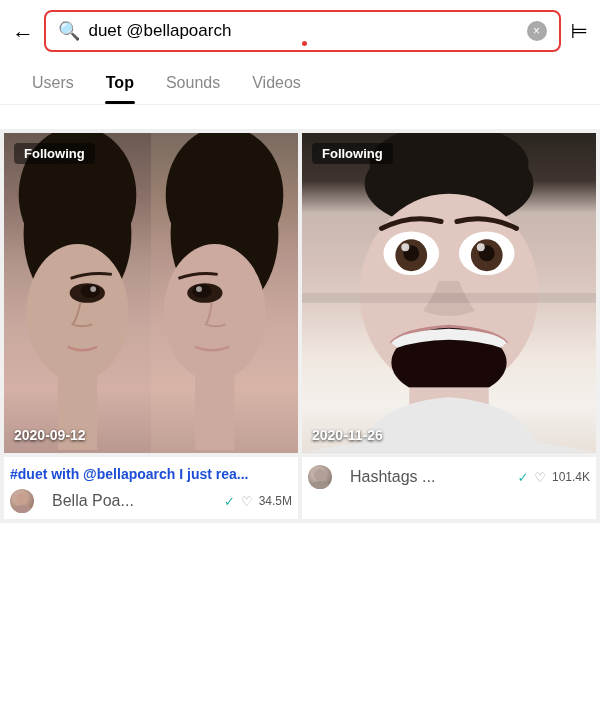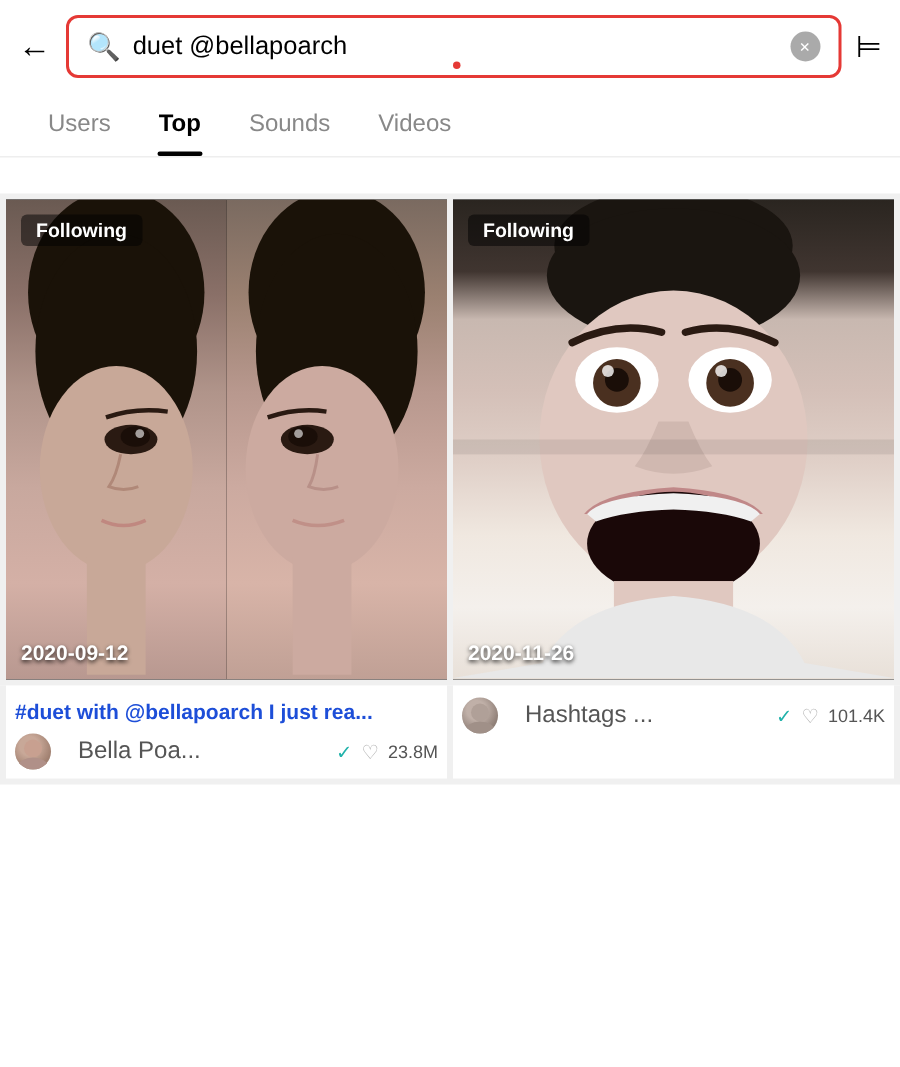--- a/index.html
+++ b/index.html
@@ -383,21 +383,21 @@
     <div class="video-meta">
       <div class="avatar avatar-left">
         <svg viewBox="0 0 24 24" xmlns="http://www.w3.org/2000/svg" width="24" height="24">
           <circle cx="12" cy="10" r="6" fill="#c8a090"></circle>
           <ellipse cx="12" cy="22" rx="10" ry="6" fill="#b09088"></ellipse>
         </svg>
       </div>
       <span class="author-name">Bella Poa...</span>
       <span class="verified-icon">✓</span>
       <span class="heart-icon">♡</span>
-      <span class="like-count">23.8M</span>
+      <span class="like-count">34.5M</span>
     </div>
   </div>
 
   <div class="video-info">
     <div class="video-meta">
       <div class="avatar avatar-right">
         <svg viewBox="0 0 24 24" xmlns="http://www.w3.org/2000/svg" width="24" height="24">
           <circle cx="12" cy="10" r="6" fill="#b0a098"></circle>
           <ellipse cx="12" cy="22" rx="10" ry="6" fill="#a09088"></ellipse>
         </svg>

